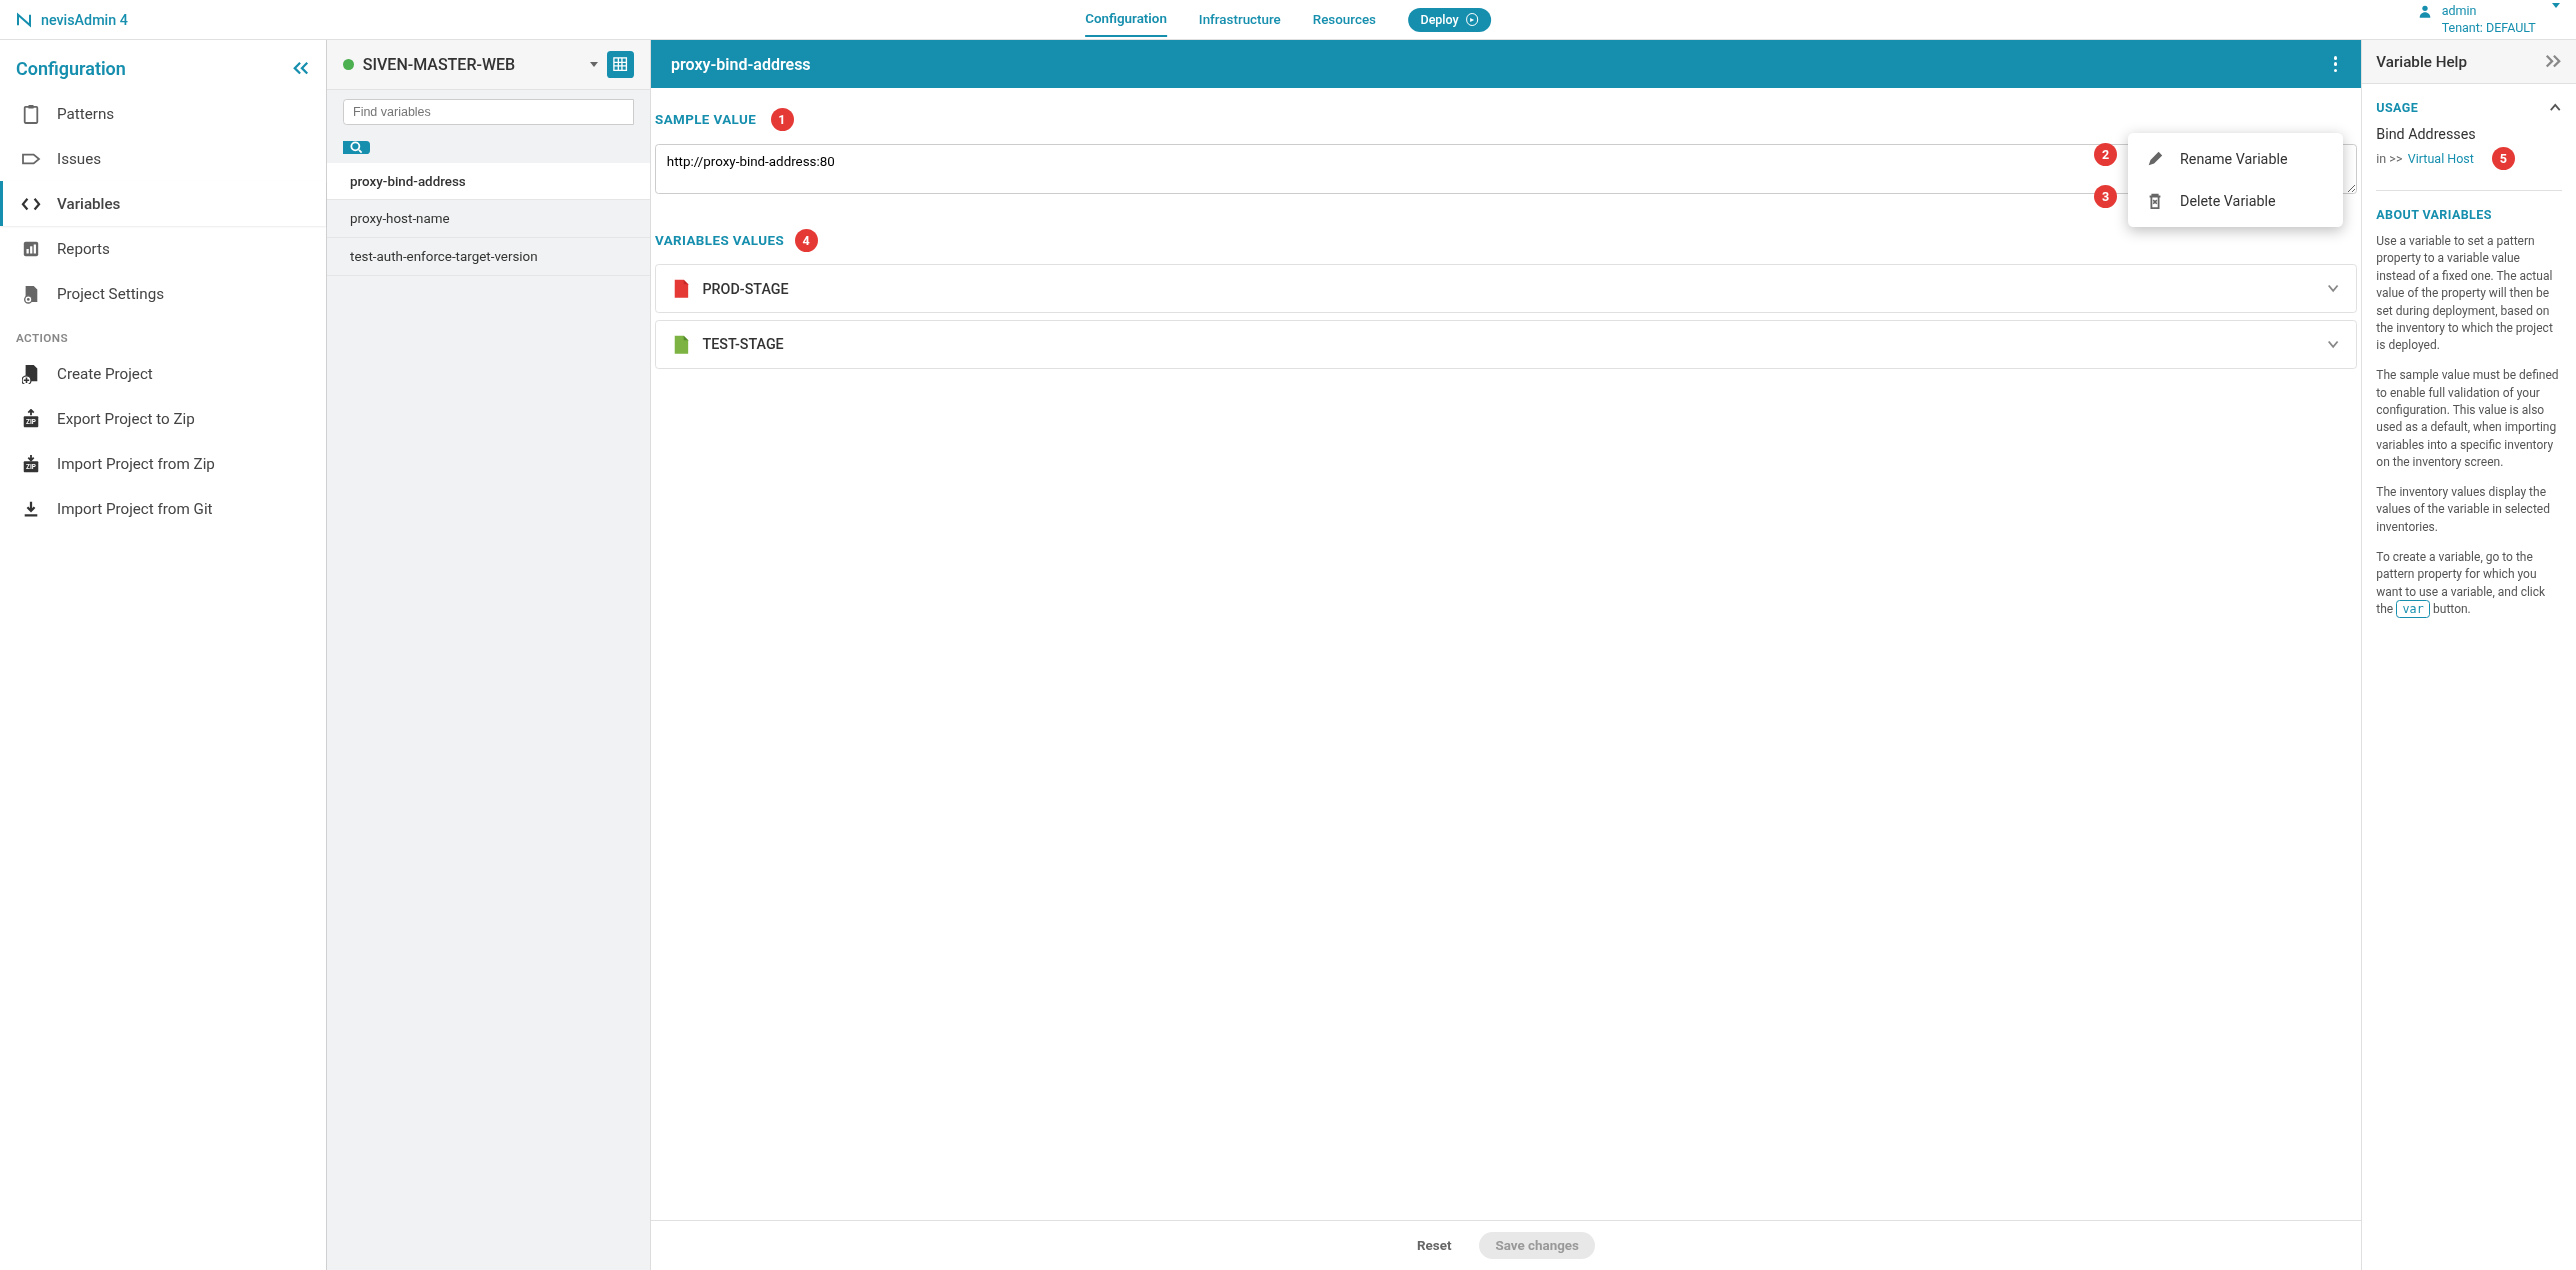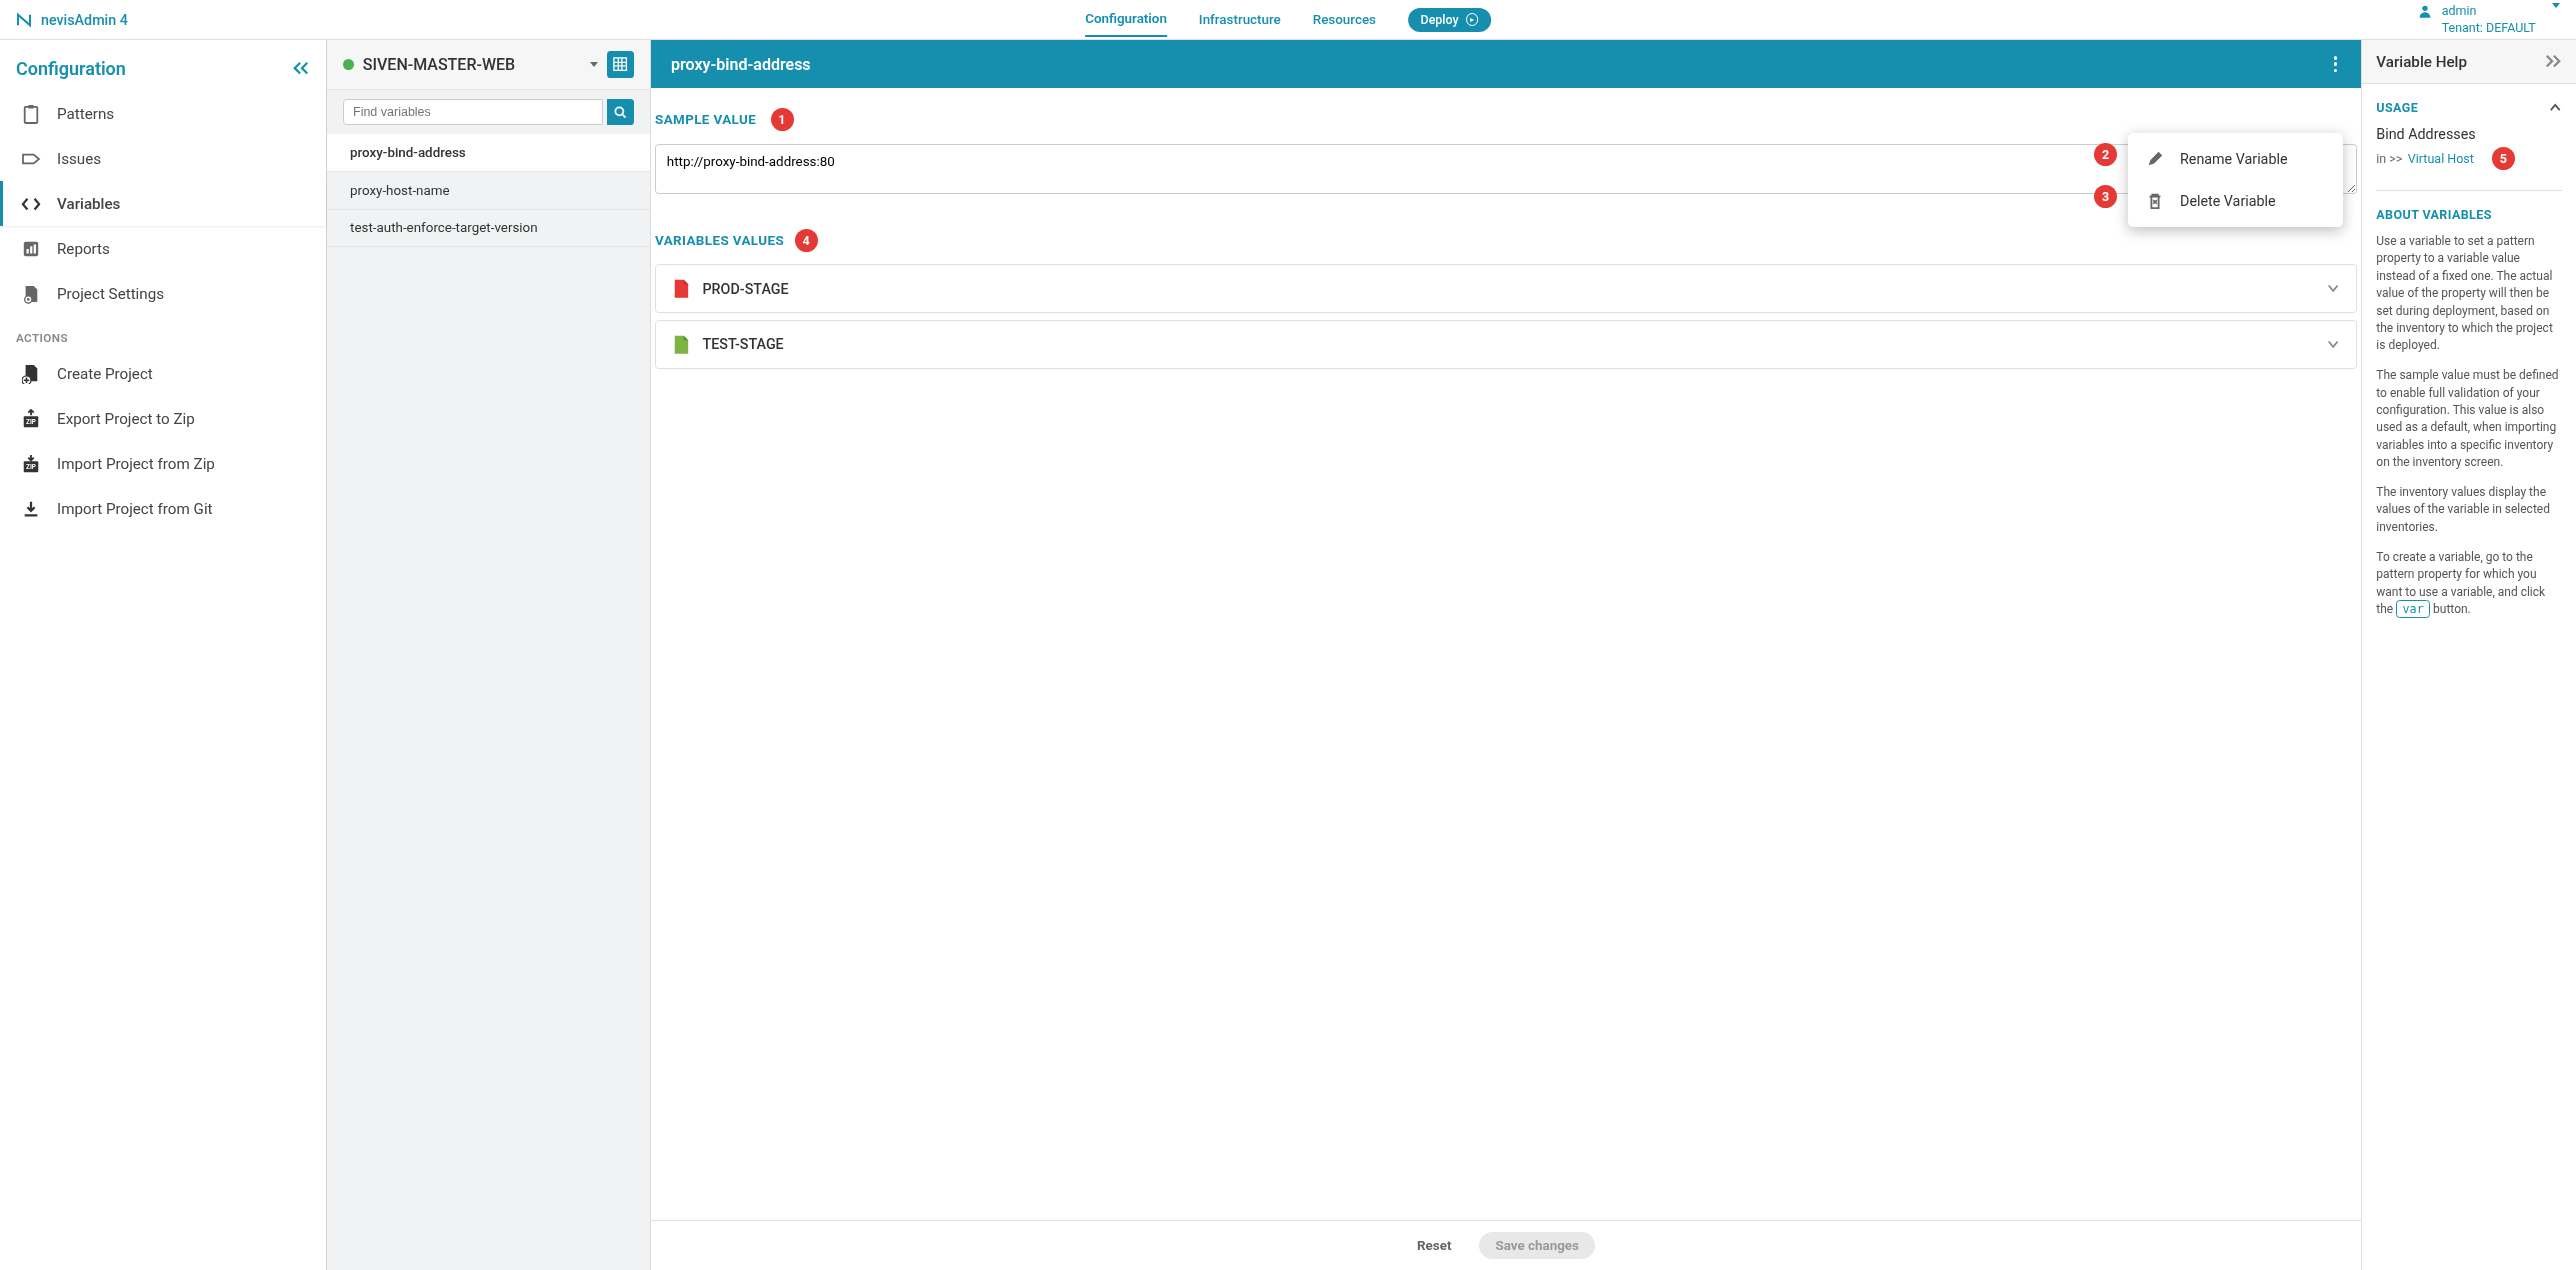--- a/index.html
+++ b/index.html
@@ -34,21 +34,21 @@
 .sb-icon { width: 20px; height: 20px; display: flex; align-items: center; justify-content: center; color: #666; }
 .sb-section-label { padding: 14.3px 16px 7.2px; font-size: 11.7px; font-weight: 600; color: #888; letter-spacing: 0.4px; }
 
 
 .vars-col { width: 324px; background: #f1f2f3; display: flex; flex-direction: column; border-right: 0.9px solid #ddd; }
 .vars-col-header { background: #f6f6f6; padding: 10.8px 16px; display: flex; align-items: center; gap: 9px; border-bottom: 0.9px solid #e2e2e2; }
 .status-dot { width: 10.8px; height: 10.8px; border-radius: 50%; background: #4caf50; }
 .project-name { font-size: 16px; font-weight: 500; color: #333; flex: 1; }
 .proj-caret { width: 0; height: 0; border-left: 4.5px solid transparent; border-right: 4.5px solid transparent; border-top: 5.4px solid #666; margin-left: 3.6px; }
 .grid-btn { background: #168FAE; color: #fff; width: 27px; height: 27px; border-radius: 3.6px; display: flex; align-items: center; justify-content: center; cursor: pointer; margin-left: auto; }
-.search-row { padding: 9px 16px; display: flex; gap: 4px; }
+.search-row { padding: 9px 16px; display: flex; gap: 16px; flex-direction: column; }
 .search-input { flex: 1; border: 0.9px solid #ccc; border-radius: 3.6px 0 0 3.6px; padding: 5.4px 9px; font-size: 12.5px; }
 .search-btn { background: #168FAE; color: #fff; border: none; width: 27px; border-radius: 0 3.6px 3.6px 0; display: flex; align-items: center; justify-content: center; cursor: pointer; }
 .var-list { display: flex; flex-direction: column; }
 .var-item { padding: 10.8px 23px; font-size: 13.4px; color: #333; border-bottom: 0.9px solid #e5e5e5; cursor: pointer; background: #f1f2f3; }
 .var-item.active { background: #fff; font-weight: 500; }
 
 
 .detail-col { flex: 1; display: flex; flex-direction: column; background: #fff; position: relative; }
 .detail-header { background: #168FAE; color: #fff; padding: 12.5px 20px; font-size: 16px; font-weight: 600; display: flex; align-items: center; justify-content: space-between; }
 .kebab { display: flex; flex-direction: column; gap: 2.7px; cursor: pointer; padding: 3.6px; }

